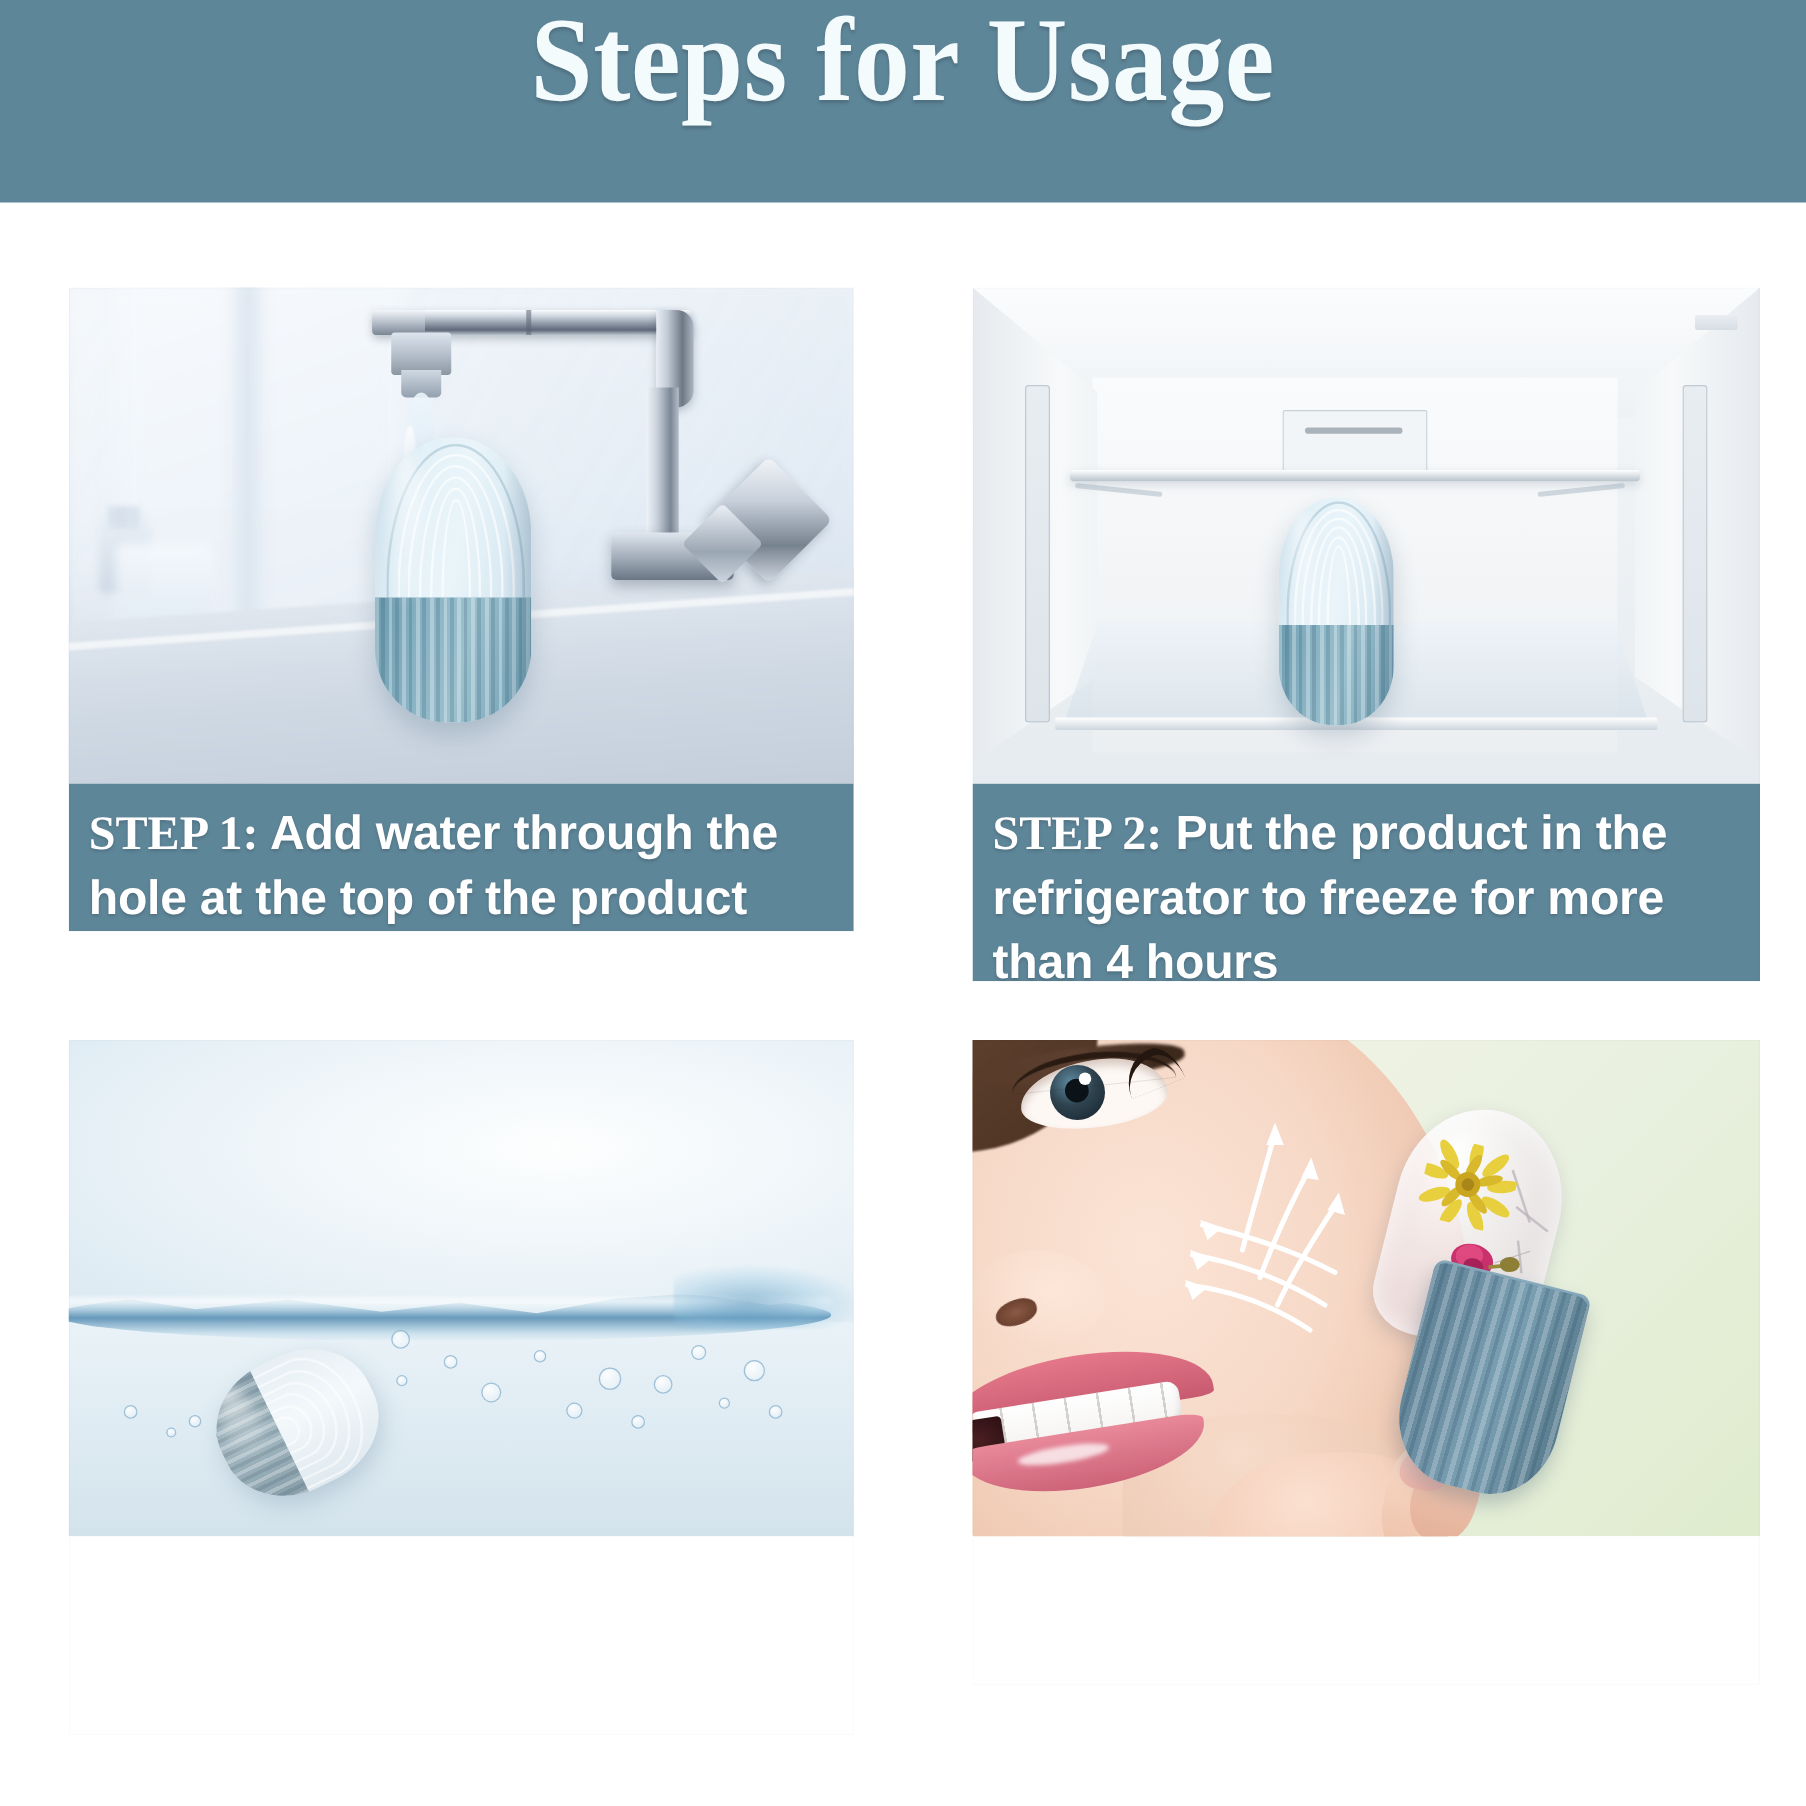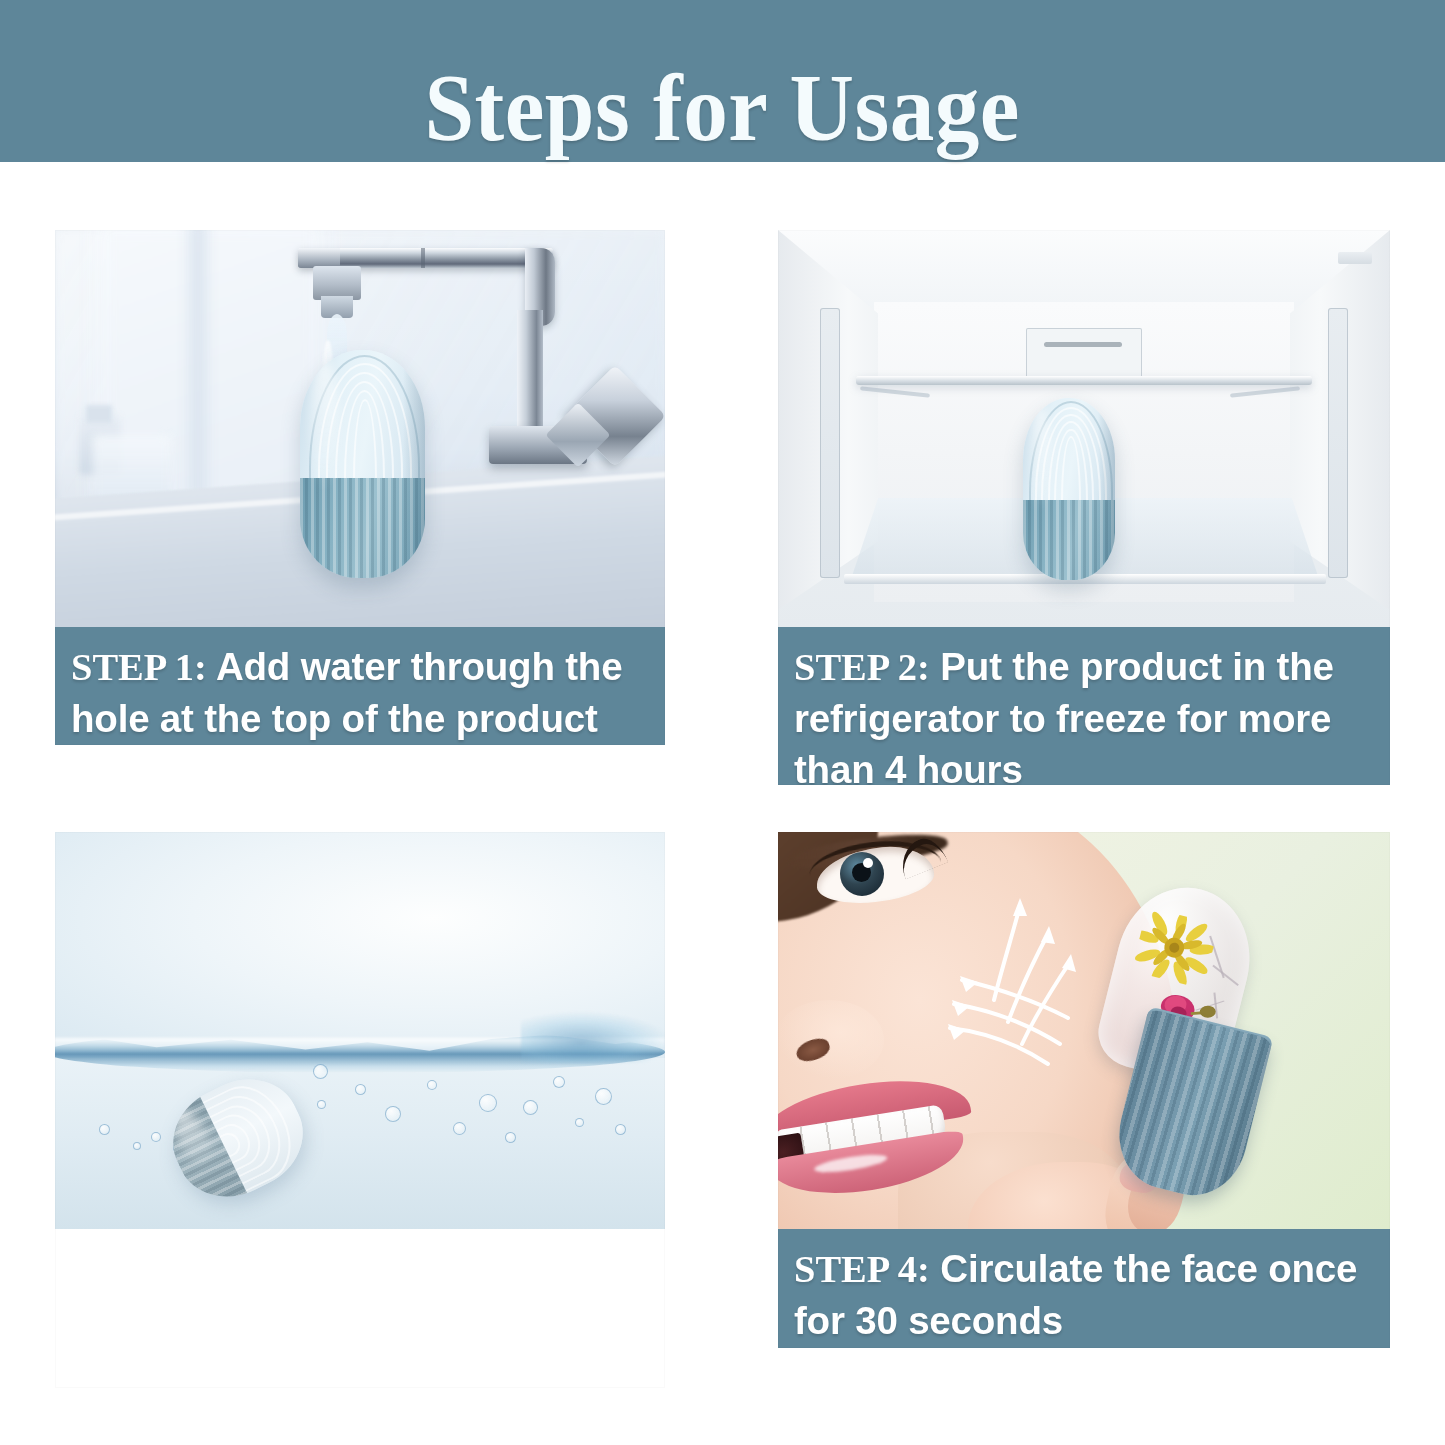--- a/index.html
+++ b/index.html
@@ -8,37 +8,37 @@
     background:#ffffff;
     font-family:"Liberation Sans", sans-serif;
     overflow:hidden;
     position:relative;
   }
 
   
   .header-banner{
     position:absolute;left:0;top:0;width:1445px;height:162px;
     background:#5e8699;
-    display:flex;align-items:flex-end;justify-content:center;
+    display:flex;align-items:flex-start;justify-content:center;
   }
   .header-title{
     font-family:"Liberation Serif", serif;
     font-weight:700;
     font-size:96px;
     line-height:1;
     color:#f4fbfd;
     letter-spacing:0.5px;
     transform:scaleX(0.93);
     text-shadow:0 2px 3px rgba(0,0,0,0.18);
     white-space:nowrap;
     padding-bottom:6px;
   }
 
   
-  .panel{position:absolute;overflow:hidden;}
+  .panel{position:absolute;overflow:hidden;padding-left:18px;}
   .panel-photo{position:absolute;left:0;top:0;width:100%;overflow:hidden;}
   .caption{
     position:absolute;left:0;width:100%;
     background:#5e8699;
     box-sizing:border-box;
     padding:14px 16px 16px 16px;
   }
   .caption-text{
     color:#ffffff;
     font-size:38.5px;
@@ -785,19 +785,14 @@
             <path d="M12,27 L2,34" stroke="#a39446" stroke-width="2.5" fill="none"></path>
           </svg>
         </div>
         <div class="ice-holder-lip"></div>
         <div class="ice-holder">
           <div class="ice-holder-ribs"></div>
         </div>
       </div>
     </div>
   </div>
-  <div class="caption">
-    <div class="caption-text">
-      <span class="step-label">STEP 4:</span><span> Circulate the face once for 30 seconds</span>
-    </div>
-  </div>
   <div class="panel-shadow"></div>
 </div>
 
 </body></html>

